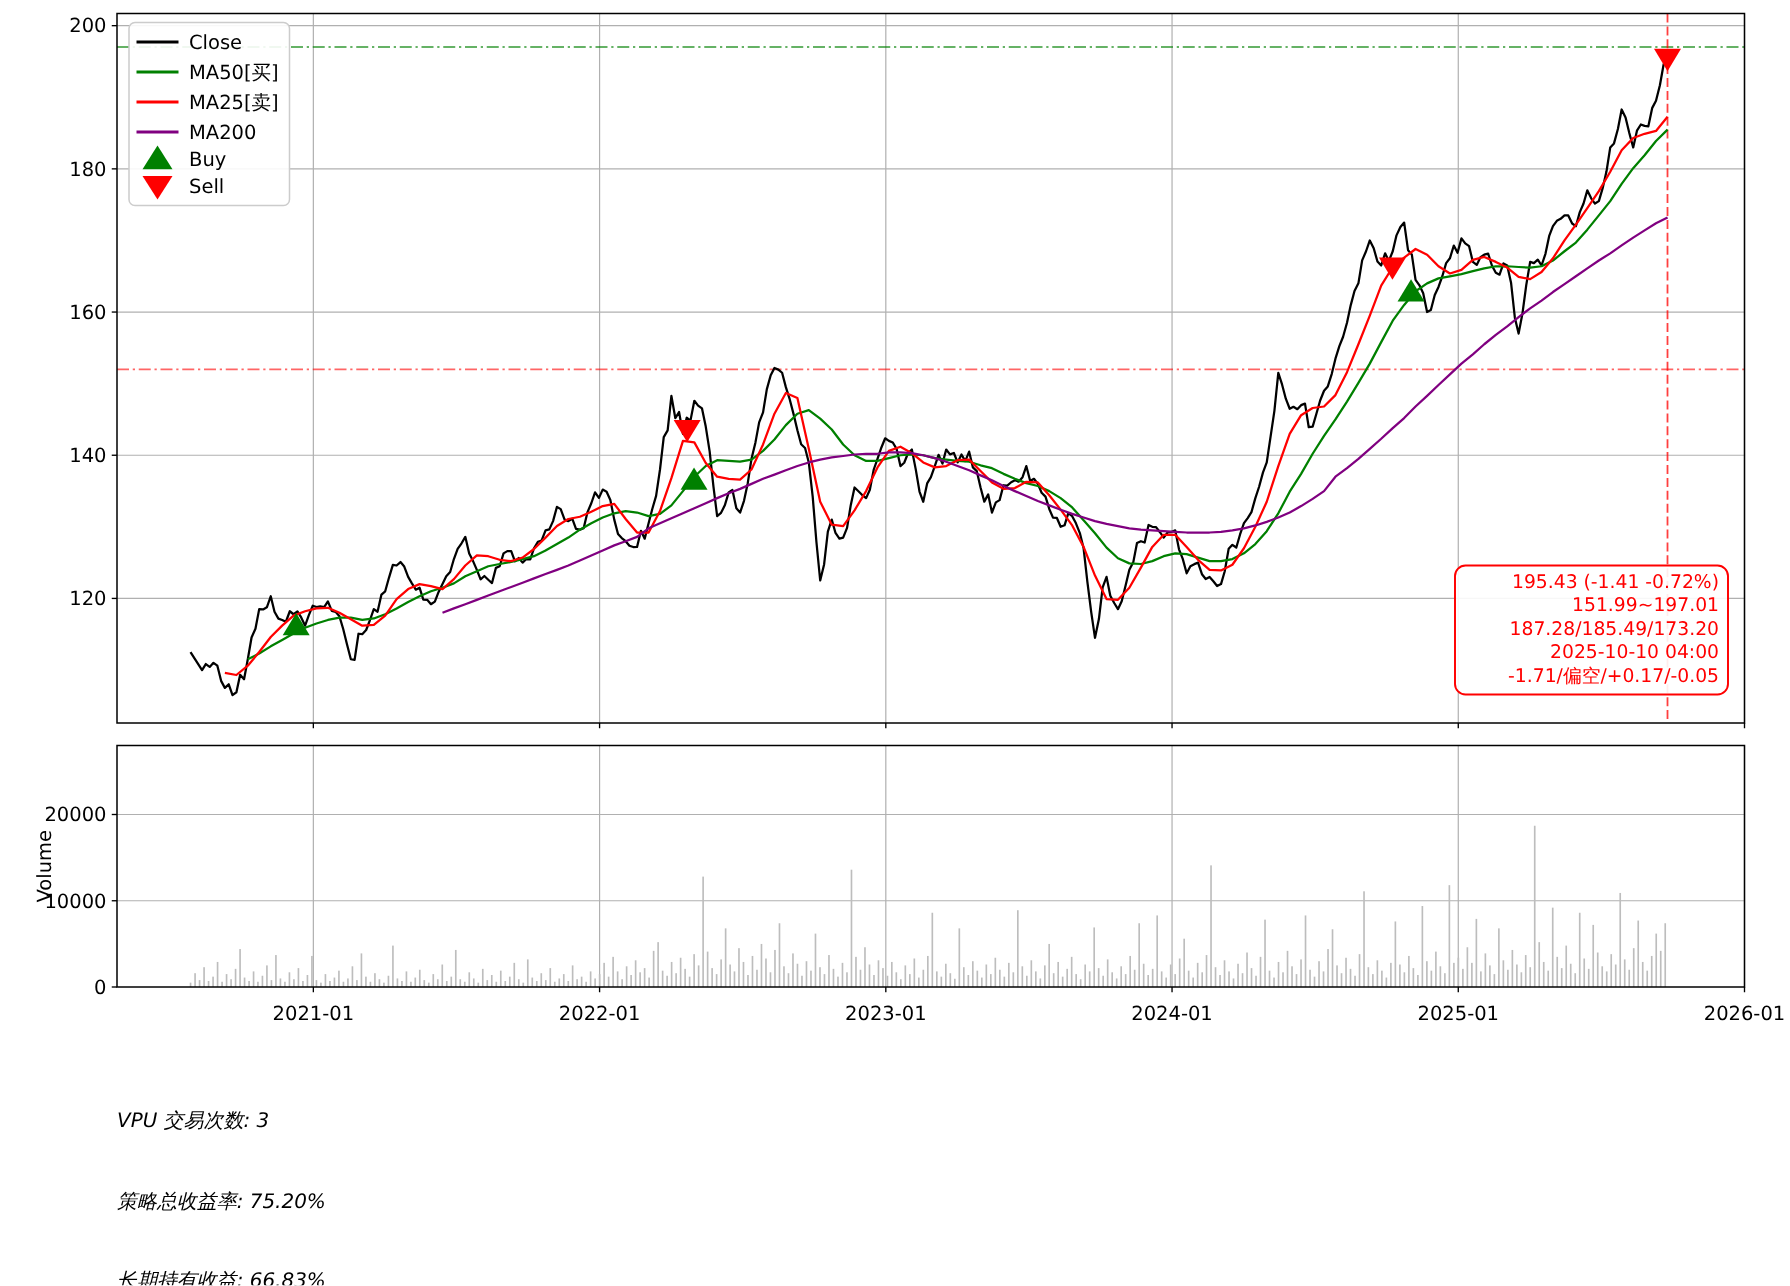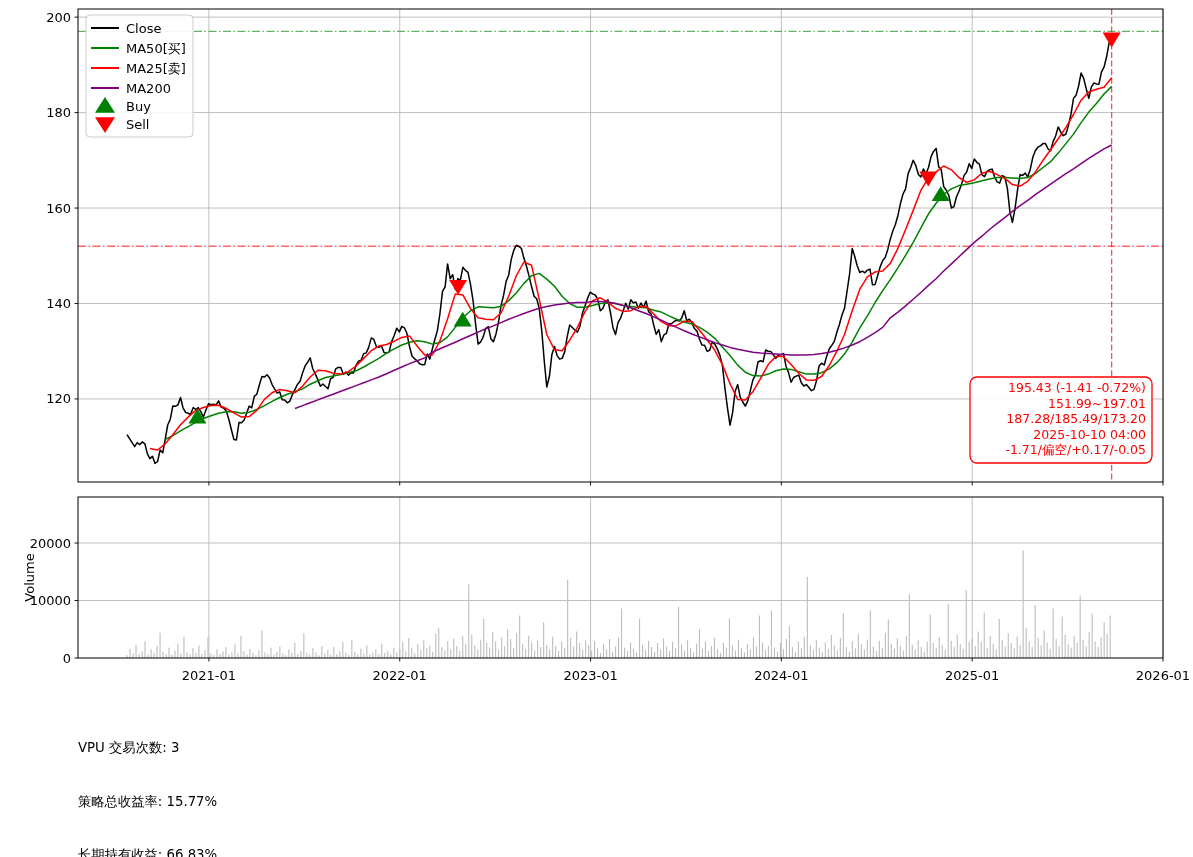--- a/index.html
+++ b/index.html
@@ -1,21 +1,21 @@
 <!DOCTYPE html>
 <html><head>
 <meta charset="utf-8">
 <style>
   html,body{margin:0;padding:0;background:#fff;}
   .figure{position:relative;width:1193px;height:857px;background:#ffffff;overflow:hidden;
           font-family:"DejaVu Sans","Liberation Sans",sans-serif;}
   .figure svg{position:absolute;left:0;top:0;}
   .summary{position:absolute;left:78px;top:703px;font-size:13.3px;line-height:17.9px;
            color:#000;white-space:pre;}
-  .summary div{height:17.9px;}
+  .summary div{height:17.9px;font-style:italic;}
 </style>
 </head>
 <body>
 
 <div class="figure">
   <svg id="chart" width="1193" height="700" viewBox="0 0 1193 700">
       <g stroke="#b0b0b0" stroke-width="0.8">
         <line x1="208.90221596903365" y1="9" x2="208.90221596903365" y2="482"></line>
         <line x1="208.90221596903365" y1="497" x2="208.90221596903365" y2="658"></line>
         <line x1="399.7217727752269" y1="9" x2="399.7217727752269" y2="482"></line>
@@ -444,21 +444,21 @@
         <line x1="91" y1="88" x2="119" y2="88" stroke="#800080" stroke-width="2"></line>
         <text x="126" y="92.5" font-size="13" fill="#000">MA200</text>
         <polygon points="105,97 95,112.75 115,112.75" fill="#008000"></polygon>
         <text x="126" y="110.5" font-size="13" fill="#000">Buy</text>
         <polygon points="105,133 95,117.25 115,117.25" fill="#ff0000"></polygon>
         <text x="126" y="128.5" font-size="13" fill="#000">Sell</text>
       </g>
     </svg>
   <div class="summary">
     <div>VPU 交易次数: 3</div>
-    <div>策略总收益率: 15.77%</div>
+    <div>策略总收益率: 75.20%</div>
     <div>长期持有收益: 66.83%</div>
     
     
     
     
     
   </div>
 </div>
 
 </body></html>

